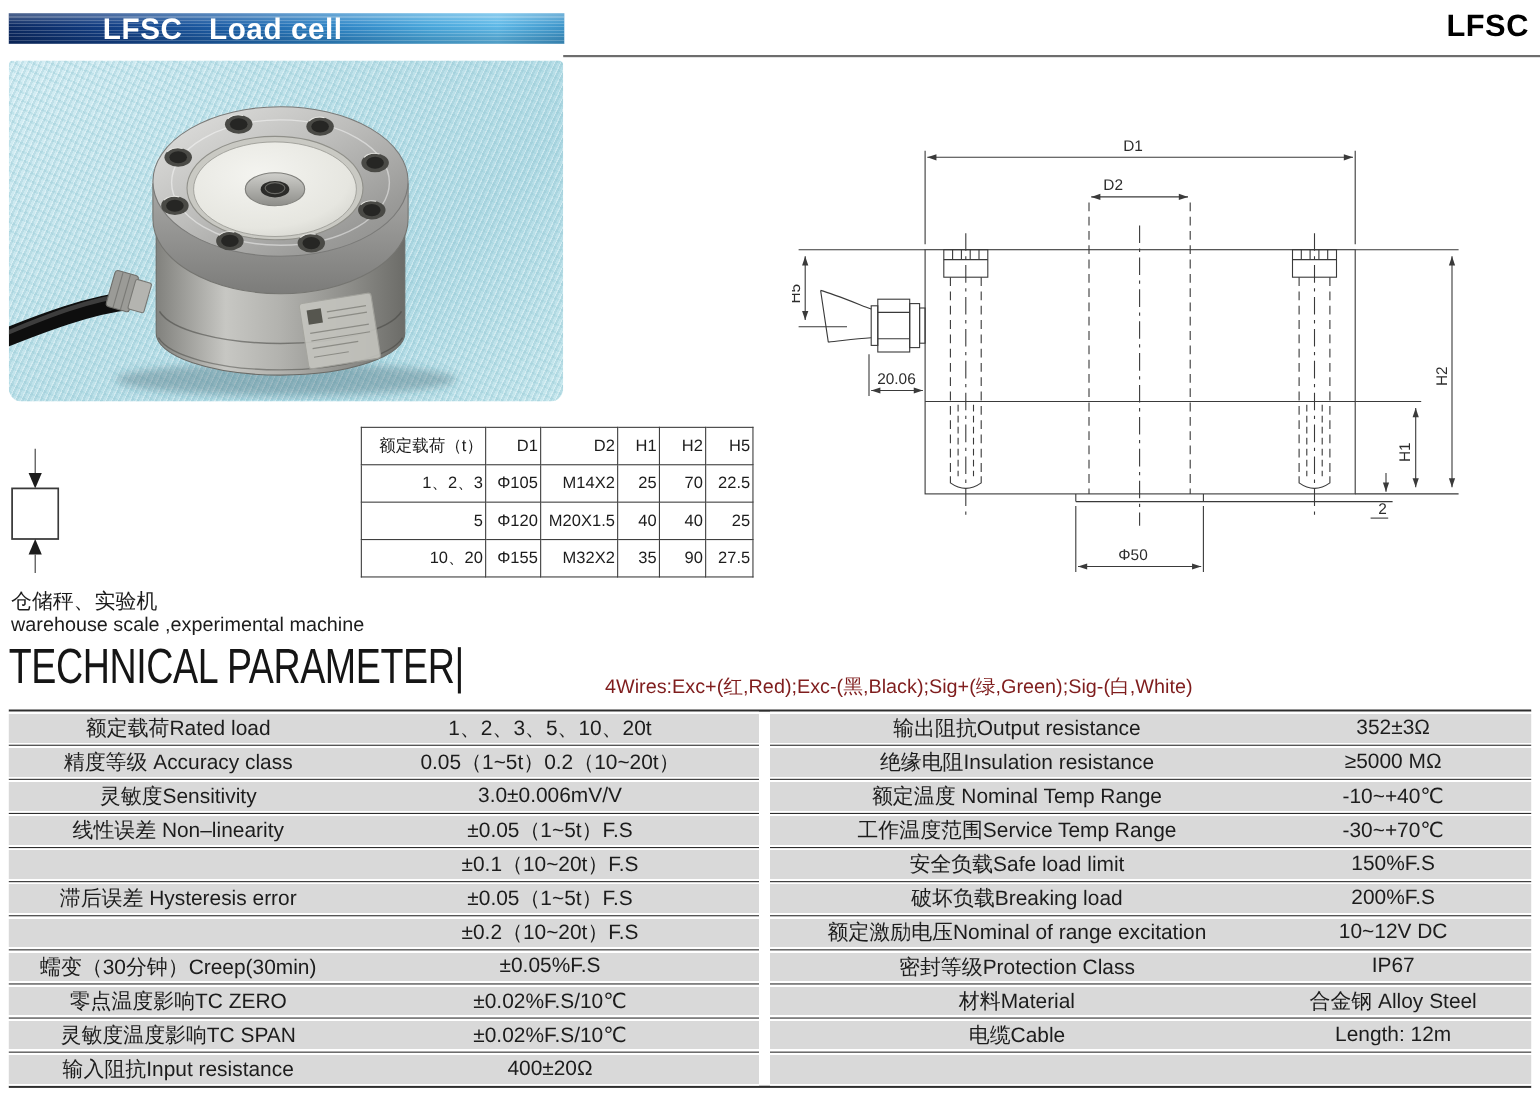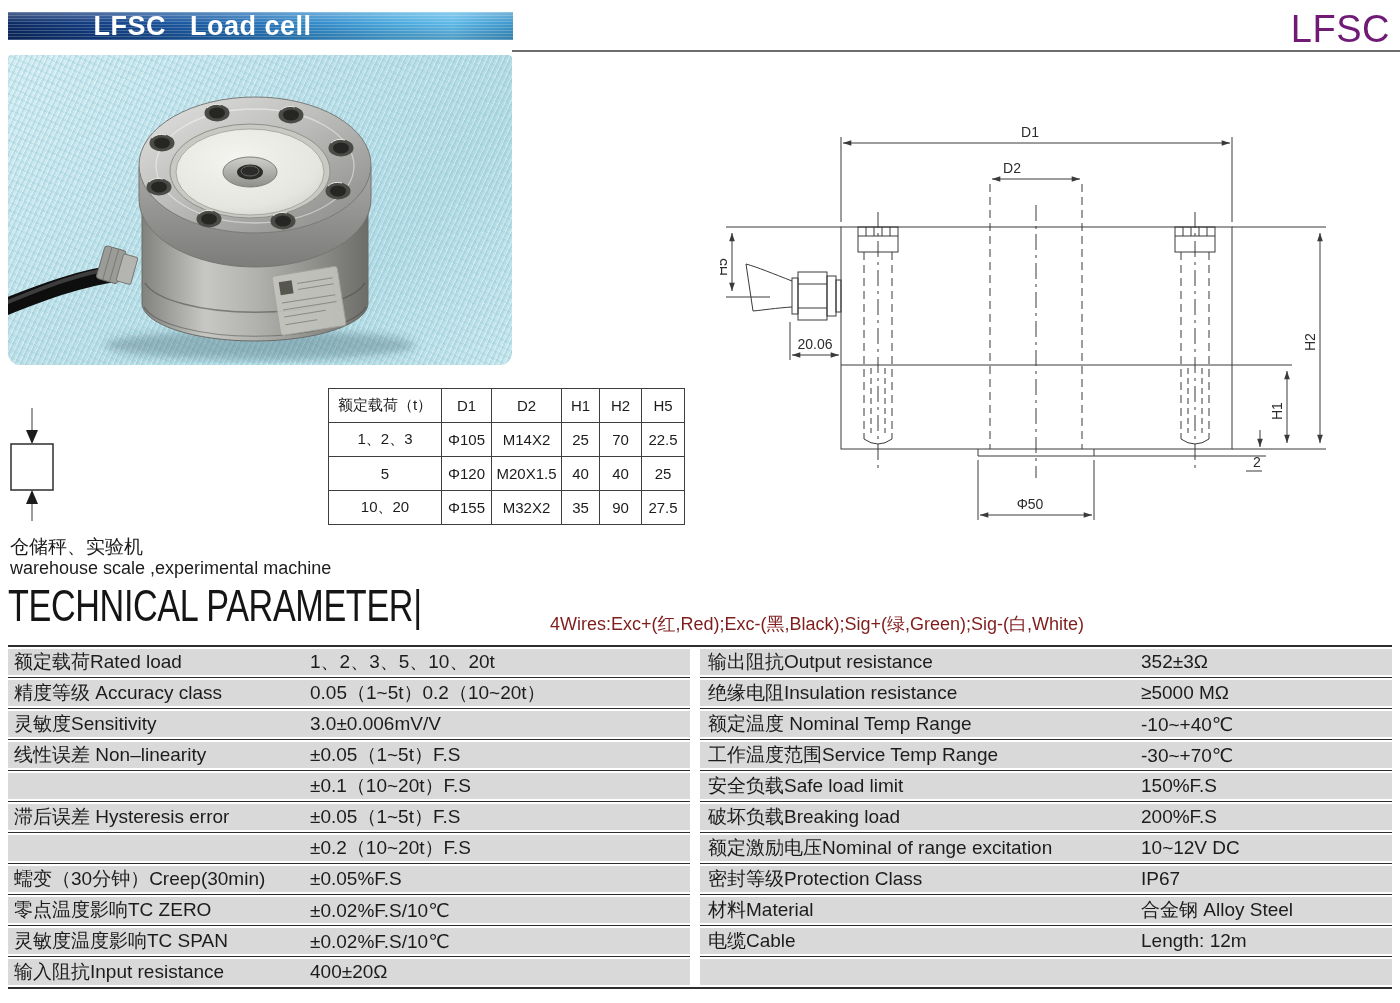--- a/index.html
+++ b/index.html
@@ -8,50 +8,50 @@
 
   
   .banner{position:absolute;left:8px;top:12px;width:505px;height:28px;
     background:linear-gradient(90deg,#0c2a63 0%,#133f85 18%,#1d5ea6 38%,#2f85c6 58%,#49a7dc 75%,#5eb9e8 88%,#3e96cb 100%);
     display:flex;align-items:center;justify-content:center;overflow:hidden;}
   .banner::after{content:"";position:absolute;inset:0;
     background:repeating-linear-gradient(180deg,rgba(255,255,255,.20) 0 1px,rgba(255,255,255,0) 1px 3px),
                linear-gradient(180deg,rgba(255,255,255,.28),rgba(255,255,255,0) 40%,rgba(0,0,0,.14) 90%);}
   .banner-title{position:relative;z-index:2;color:#fff;font-weight:bold;font-size:27px;letter-spacing:.5px;
     white-space:pre;transform:translateX(-58px);}
-  .brand{position:absolute;top:8px;right:10px;font-size:38px;font-weight:normal;color:#701a75;letter-spacing:.5px;}
+  .brand{position:absolute;top:8px;right:10px;font-size:28px;font-weight:bold;color:#000000;letter-spacing:.5px;}
   .top-rule{position:absolute;top:50px;left:512px;right:0;border-top:2px solid #6d6d6d;}
 
   
   .photo{position:absolute;left:8px;top:55px;width:504px;height:310px;border-radius:4px 4px 12px 12px;overflow:hidden;
     background:
       repeating-linear-gradient(115deg,rgba(255,255,255,.30) 0 1px,rgba(125,180,195,.22) 1px 3px,rgba(255,255,255,0) 3px 5px),
       repeating-linear-gradient(25deg,rgba(160,210,220,.35) 0 2px,rgba(255,255,255,0) 2px 7px),
       linear-gradient(135deg,#d5eef4 0%,#bfe2ea 40%,#b3dce6 70%,#c8e8ee 100%);}
   .photo svg{display:block;}
 
   
   .loadicon{position:absolute;left:8px;top:404px;}
 
   
   .dimtab{position:absolute;left:328px;top:388px;border-collapse:collapse;table-layout:fixed;}
-  .dimtab td{border:1px solid #3f3f3f;text-align:center;font-size:15px;height:33px;padding:0 2px;background:#fff;white-space:nowrap;}
+  .dimtab td{border:1px solid #3f3f3f;text-align:right;font-size:15px;height:33px;padding:0 2px;background:#fff;white-space:nowrap;}
   .dimtab tr.hd td{height:33px;}
 
   
   .app-zh{position:absolute;left:10px;top:534px;font-size:19px;}
   .app-en{position:absolute;left:10px;top:558px;font-size:18px;}
   .tech-title{position:absolute;left:8px;top:580px;font-size:45px;font-weight:400;color:#151515;
     transform:scaleX(.76);transform-origin:left center;white-space:nowrap;letter-spacing:-.5px;}
   .wiring{position:absolute;left:550px;top:612px;font-size:18px;color:#7f1d1d;white-space:nowrap;}
 
   
   .specs{position:absolute;left:8px;top:645px;width:1384px;display:flex;gap:10px;
     border-top:2px solid #2e2e2e;border-bottom:2px solid #2e2e2e;}
-  .spec-col{display:flex;flex-direction:column;}
+  .spec-col{display:flex;flex-direction:column;text-align:center;}
   .spec-col.left{width:682px;}
   .spec-col.right{width:692px;border-radius:22px;}
   .srow{display:flex;height:30px;align-items:center;font-size:19px;white-space:nowrap;
     background:linear-gradient(#ffffff 0 2px,#d9d9d9 2px 28px,#ffffff 28px 30px);}
   .srow + .srow{border-top:1px solid #2e2e2e;}
   .spec-col.left .lbl{width:296px;padding-left:6px;flex:none;overflow:visible;}
   .spec-col.right .lbl{width:433px;padding-left:8px;flex:none;overflow:visible;}
   .val{flex:1;}
 
   

